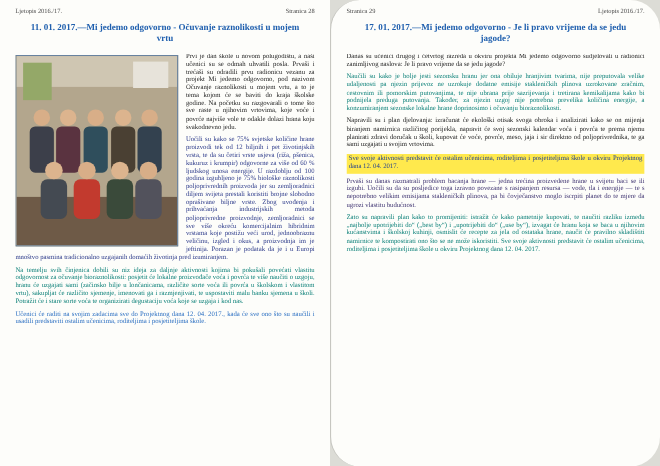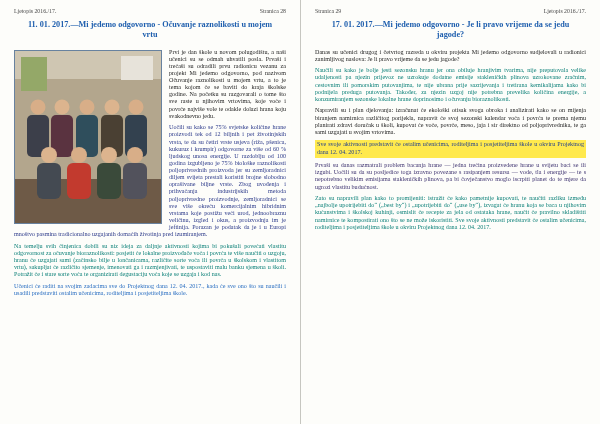--- a/index.html
+++ b/index.html
@@ -8,21 +8,21 @@
     display:flex;
     background:#dcdcd6;
     font-family:"Liberation Serif", serif;
   }
   .page{
     width:300px; height:424px; box-sizing:border-box;
     background:#fdfdfa;
     padding:8px 14px 10px;
     overflow:hidden;
   }
-  .page-right{ border-left:1px solid #c6c6c0; }
+  .page-right{ border-left:1px solid #c6c6c0;border-radius:27px; }
   .page-header{
     display:flex; justify-content:space-between;
     font-size:5.8px; color:#4a4a4a; margin-bottom:3px;
   }
   .article-title{
     font-size:8.2px; line-height:1.25; font-weight:bold;
     color:#1f5fae; text-align:center;
     margin:6px 6px 8px;
   }
   p{

